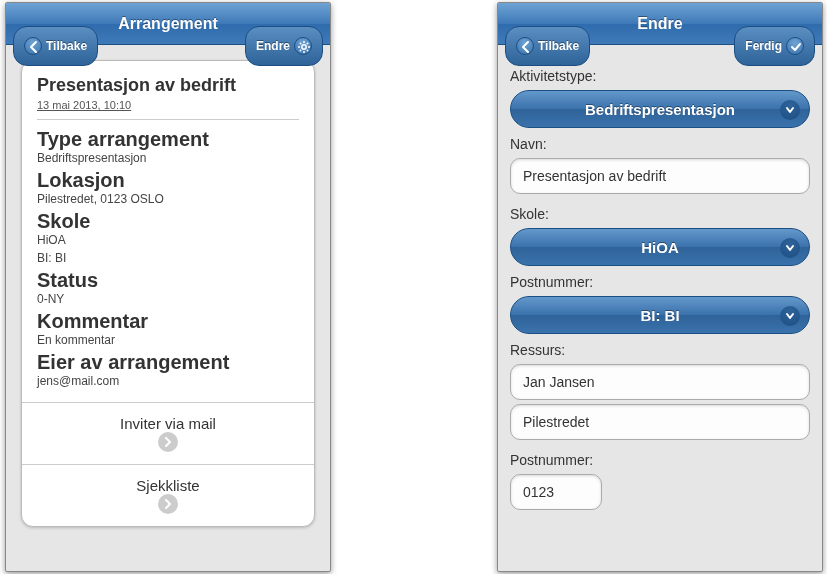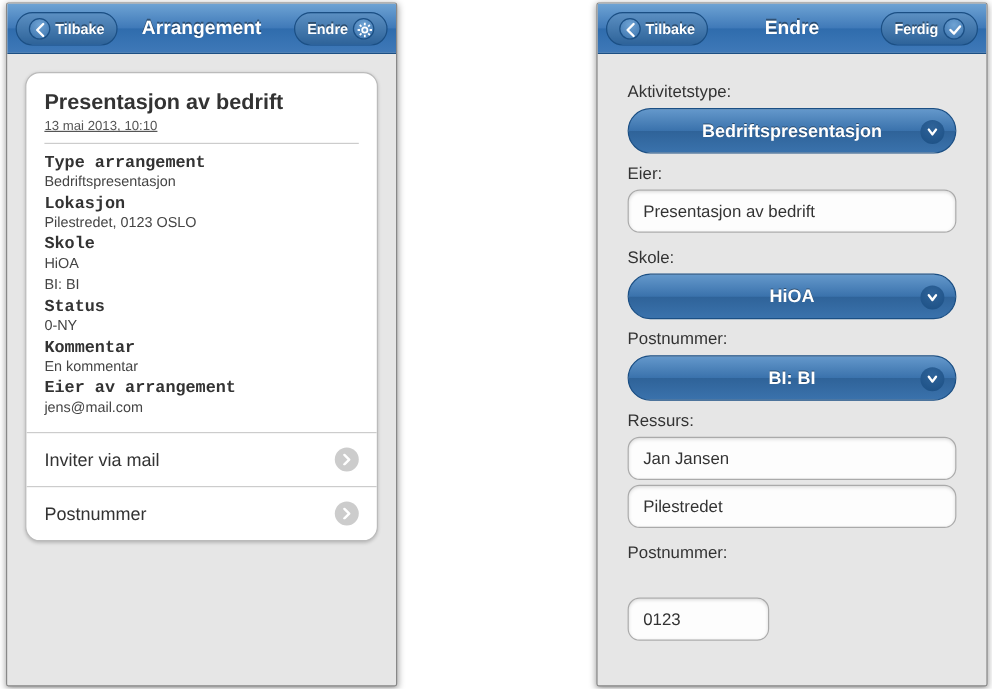--- a/index.html
+++ b/index.html
@@ -34,22 +34,22 @@
     position: relative;
     color: #fff;
     text-shadow: 0 -1px 0 rgba(0,0,0,0.4);
   }
   .topbar .title {
     font-size: 16px;
     font-weight: bold;
   }
   .navbtn {
     position: absolute;
-    top: 7px;
-    height: 28px;
+    top: 23px;
+    height: 40px;
     display: flex;
     align-items: center;
     background: linear-gradient(to bottom, #5b8fc2, #2e6399);
     border: 1px solid #1b4f84;
     border-radius: 14px;
     padding: 0 10px;
     color: #fff;
     font-size: 12px;
     font-weight: bold;
     text-shadow: 0 -1px 0 rgba(0,0,0,0.4);
@@ -78,43 +78,44 @@
     background: #fff;
     border: 1px solid #bbb;
     border-radius: 12px;
     box-shadow: 0 1px 3px rgba(0,0,0,0.2);
     overflow: hidden;
   }
   .card .inner { padding: 14px 15px 10px; }
   .card h2 { font-size: 18px; color: #333; margin-bottom: 3px; }
   .card .subtitle { font-size: 11px; color: #555; margin-bottom: 8px; text-decoration: underline; }
   .card hr { border: none; border-top: 1px solid #ccc; margin: 6px 0 8px; }
-  .field-label { font-size: 14px; font-weight: bold; color: #333; margin-top: 4px; font-family: Liberation Mono, monospace; }
+  .field-label { font-size: 20px; font-weight: bold; color: #333; margin-top: 4px; }
   .field-value { font-size: 12px; color: #444; margin-bottom: 4px; }
 
   .listrow {
     border-top: 1px solid #ccc;
     padding: 12px 15px;
     font-size: 15px;
     color: #333;
     display: flex;
     align-items: center;
     justify-content: space-between;
     cursor: pointer;
+    flex-direction: column;
   }
   .listrow .chev {
     width: 20px; height: 20px; border-radius: 10px;
     background: #ccc;
     display: flex; align-items: center; justify-content: center;
   }
   .listrow .chev svg { display: block; }
 
   
   .content-right {
-    padding: 15px 25px;
+    padding: 15px 12px;
     font-size: 14px;
     color: #333;
     height: calc(100% - 42px);
     overflow: hidden;
   }
   .form-label {
     font-size: 14px;
     color: #333;
     margin: 8px 0 6px;
   }
@@ -147,21 +148,21 @@
     height: 36px;
     border-radius: 10px;
     border: 1px solid #aaa;
     background: #fdfdfd;
     box-shadow: inset 0 1px 3px rgba(0,0,0,0.15);
     padding: 0 12px;
     font-size: 14px;
     color: #333;
     margin-bottom: 4px;
   }
-  .textinput.short { width: 118px; margin-top: 24px; }
+  .textinput.short { width: 92px; }
 </style>
 </head>
 <body>
 
 <div class="phone left">
   <div class="topbar">
     <div class="navbtn left">
       <span class="ico">
         <svg width="14" height="14" viewBox="0 0 14 14">
             <path d="M9 2 L4 7 L9 12" stroke="#fff" stroke-width="2" fill="none" stroke-linecap="round" stroke-linejoin="round"></path>
@@ -226,21 +227,21 @@
       </div>
       <div class="listrow">
         <span>Inviter via mail</span>
         <span class="chev">
             <svg width="10" height="10" viewBox="0 0 10 10">
               <path d="M3 1 L7 5 L3 9" stroke="#fff" stroke-width="2" fill="none" stroke-linecap="round" stroke-linejoin="round"></path>
             </svg>
           </span>
       </div>
       <div class="listrow">
-        <span>Postnummer</span>
+        <span>Sjekkliste</span>
         <span class="chev">
             <svg width="10" height="10" viewBox="0 0 10 10">
               <path d="M3 1 L7 5 L3 9" stroke="#fff" stroke-width="2" fill="none" stroke-linecap="round" stroke-linejoin="round"></path>
             </svg>
           </span>
       </div>
     </div>
   </div>
 </div>
 
@@ -269,21 +270,21 @@
     <div class="form-label">Aktivitetstype:</div>
     <div class="selectbtn">
       <span>Bedriftspresentasjon</span>
       <span class="dd">
           <svg width="10" height="10" viewBox="0 0 10 10">
             <path d="M2 3 L5 7 L8 3" stroke="#fff" stroke-width="2" fill="none" stroke-linecap="round" stroke-linejoin="round"></path>
           </svg>
         </span>
     </div>
 
-    <div class="form-label">Eier:</div>
+    <div class="form-label">Navn:</div>
     <input class="textinput" type="text" value="Presentasjon av bedrift" style="">
 
     <div class="form-label">Skole:</div>
     <div class="selectbtn">
       <span>HiOA</span>
       <span class="dd">
           <svg width="10" height="10" viewBox="0 0 10 10">
             <path d="M2 3 L5 7 L8 3" stroke="#fff" stroke-width="2" fill="none" stroke-linecap="round" stroke-linejoin="round"></path>
           </svg>
         </span>

